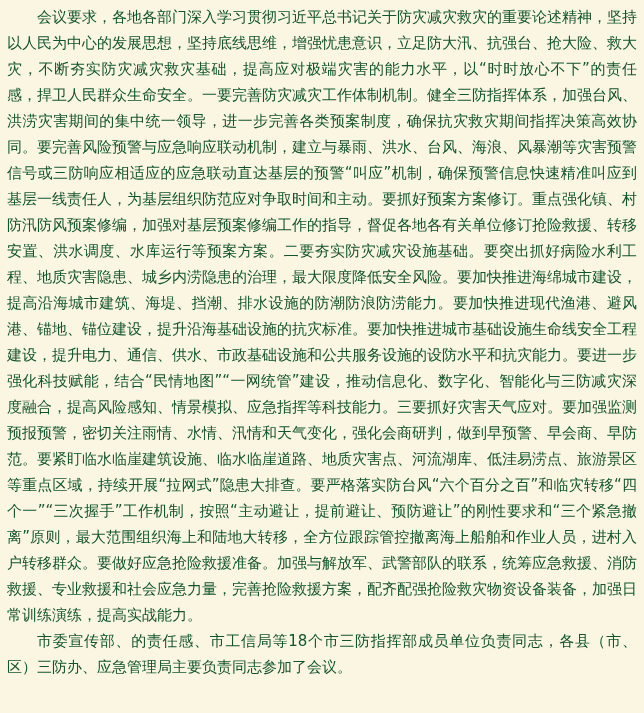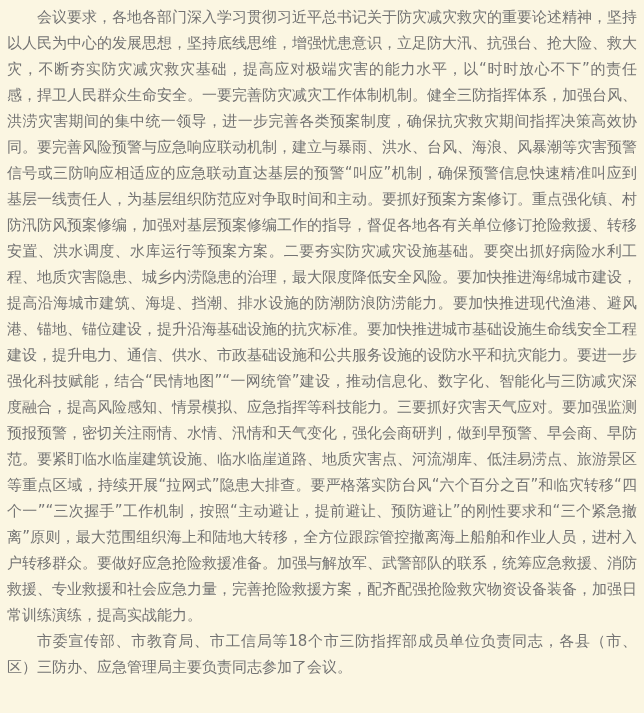--- a/index.html
+++ b/index.html
@@ -12,29 +12,29 @@
     background: #fbf6e2;
     overflow: hidden;
   }
   .article {
     box-sizing: border-box;
     width: 644px;
     padding: 4px 7px 0 7px;
     font-family: "DejaVu Sans", sans-serif;
     font-size: 15px;
     line-height: 26px;
-    color: #737373;
+    color: #14532d;
     text-align: justify;
     text-justify: inter-ideograph;
     word-break: break-all;
   }
   .para {
     margin: 0;
     text-indent: 2em;
   }
 </style>
 </head>
 <body>
 
 <div class="article">
   <p class="para">会议要求，各地各部门深入学习贯彻习近平总书记关于防灾减灾救灾的重要论述精神，坚持以人民为中心的发展思想，坚持底线思维，增强忧患意识，立足防大汛、抗强台、抢大险、救大灾，不断夯实防灾减灾救灾基础，提高应对极端灾害的能力水平，以“时时放心不下”的责任感，捍卫人民群众生命安全。一要完善防灾减灾工作体制机制。健全三防指挥体系，加强台风、洪涝灾害期间的集中统一领导，进一步完善各类预案制度，确保抗灾救灾期间指挥决策高效协同。要完善风险预警与应急响应联动机制，建立与暴雨、洪水、台风、海浪、风暴潮等灾害预警信号或三防响应相适应的应急联动直达基层的预警“叫应”机制，确保预警信息快速精准叫应到基层一线责任人，为基层组织防范应对争取时间和主动。要抓好预案方案修订。重点强化镇、村防汛防风预案修编，加强对基层预案修编工作的指导，督促各地各有关单位修订抢险救援、转移安置、洪水调度、水库运行等预案方案。二要夯实防灾减灾设施基础。要突出抓好病险水利工程、地质灾害隐患、城乡内涝隐患的治理，最大限度降低安全风险。要加快推进海绵城市建设，提高沿海城市建筑、海堤、挡潮、排水设施的防潮防浪防涝能力。要加快推进现代渔港、避风港、锚地、锚位建设，提升沿海基础设施的抗灾标准。要加快推进城市基础设施生命线安全工程建设，提升电力、通信、供水、市政基础设施和公共服务设施的设防水平和抗灾能力。要进一步强化科技赋能，结合“民情地图”“一网统管”建设，推动信息化、数字化、智能化与三防减灾深度融合，提高风险感知、情景模拟、应急指挥等科技能力。三要抓好灾害天气应对。要加强监测预报预警，密切关注雨情、水情、汛情和天气变化，强化会商研判，做到早预警、早会商、早防范。要紧盯临水临崖建筑设施、临水临崖道路、地质灾害点、河流湖库、低洼易涝点、旅游景区等重点区域，持续开展“拉网式”隐患大排查。要严格落实防台风“六个百分之百”和临灾转移“四个一”“三次握手”工作机制，按照“主动避让，提前避让、预防避让”的刚性要求和“三个紧急撤离”原则，最大范围组织海上和陆地大转移，全方位跟踪管控撤离海上船舶和作业人员，进村入户转移群众。要做好应急抢险救援准备。加强与解放军、武警部队的联系，统筹应急救援、消防救援、专业救援和社会应急力量，完善抢险救援方案，配齐配强抢险救灾物资设备装备，加强日常训练演练，提高实战能力。</p>
-  <p class="para">市委宣传部、市教育局、市工信局等18个市三防指挥部成员单位负责同志，各县（市、区）三防办、应急管理局主要负责同志参加了会议。</p>
+  <p class="para">市委宣传部、的责任感、市工信局等18个市三防指挥部成员单位负责同志，各县（市、区）三防办、应急管理局主要负责同志参加了会议。</p>
 </div>
 
 </body></html>

